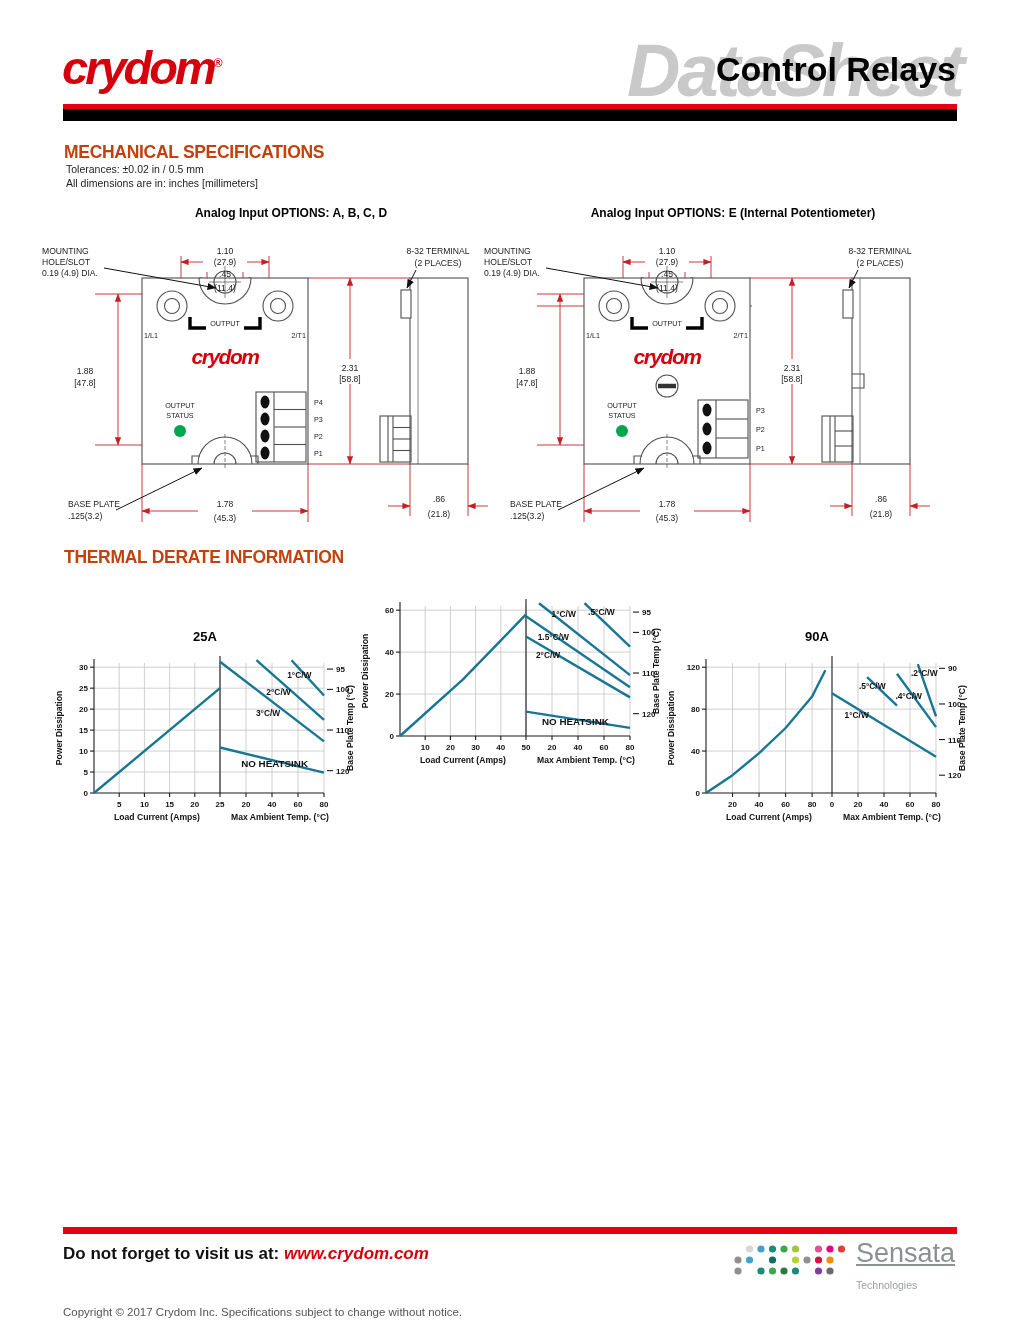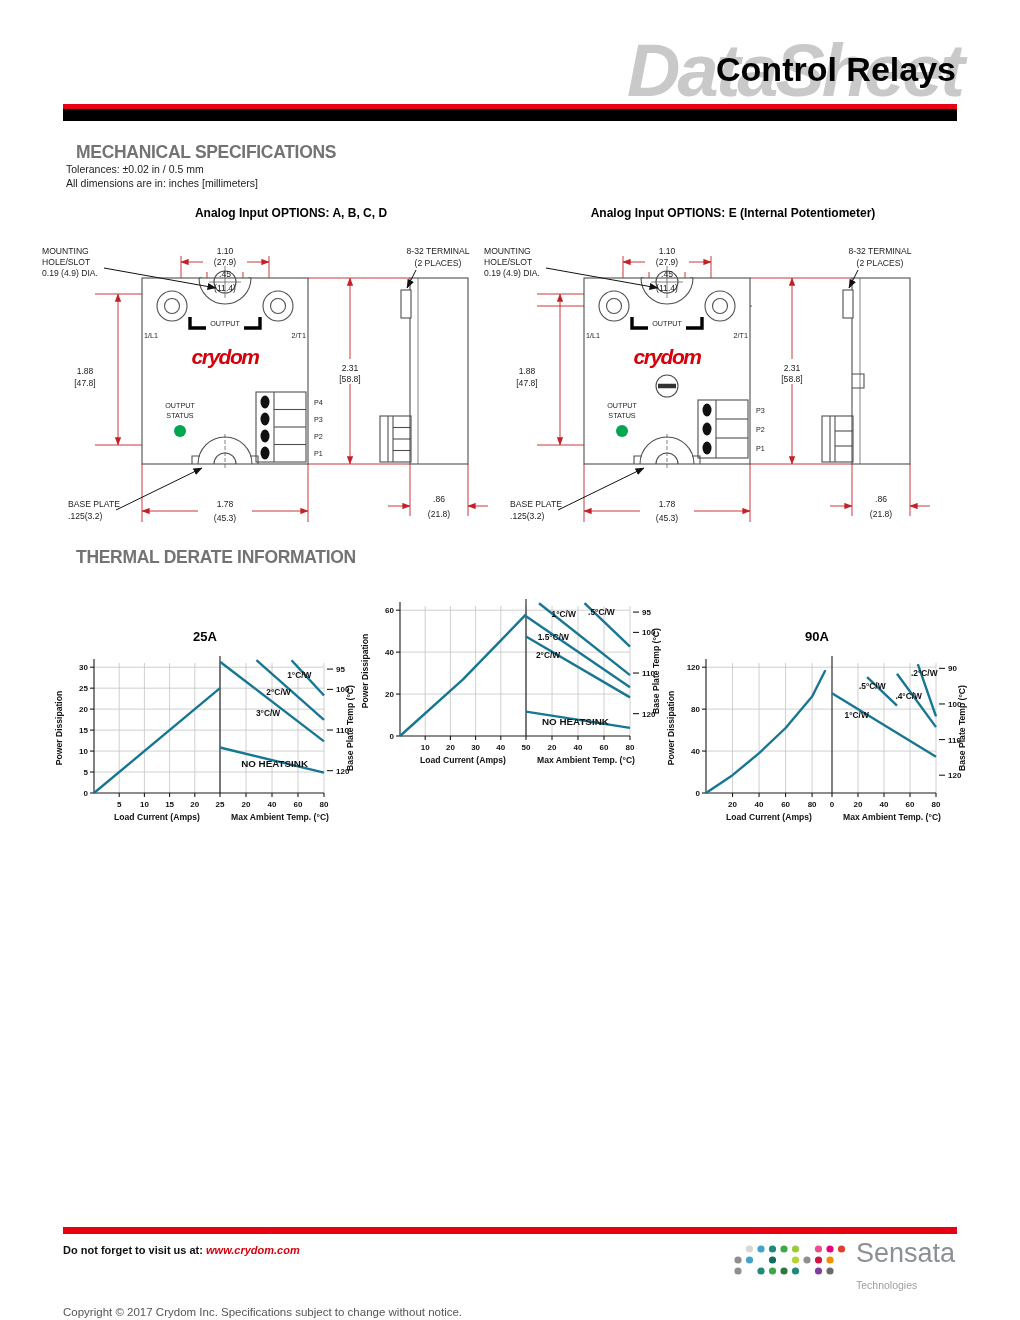--- a/index.html
+++ b/index.html
@@ -8,21 +8,21 @@
   
   .logo{position:absolute;left:62px;top:40px;font-size:47px;font-weight:bold;font-style:italic;
         letter-spacing:-3px;color:#d6000d;}
   .logo sup{font-size:12px;font-style:normal;letter-spacing:0;}
   .watermark{position:absolute;right:58px;top:28px;font-size:74px;font-weight:bold;font-style:italic;
         letter-spacing:-3px;color:#c9c9c9;z-index:0;}
   .page-title{position:absolute;right:64px;top:50px;font-size:34px;font-weight:bold;color:#000;z-index:1;}
   .bar-red{position:absolute;left:63px;right:63px;top:104px;height:5px;background:#e60012;}
   .bar-black{position:absolute;left:63px;right:63px;top:109px;height:12px;background:#000;}
   
-  .h2{position:absolute;left:76px;font-size:17.5px;font-weight:bold;letter-spacing:-0.3px;color:#737373;}
+  .h2{position:absolute;left:64px;font-size:17.5px;font-weight:bold;letter-spacing:-0.3px;color:#c2410c;}
   .tol{position:absolute;left:66px;font-size:10.5px;line-height:14px;color:#222;}
   .dwg-title{position:absolute;width:450px;text-align:center;font-size:12px;font-weight:bold;color:#000;}
   .dwg{position:absolute;width:450px;height:315px;}
   
   .ol{stroke:#4f4f4f;stroke-width:1.1;fill:none;}
   .olw{stroke:#4f4f4f;stroke-width:1.1;fill:#fff;}
   .thin{stroke:#4f4f4f;stroke-width:0.7;fill:none;}
   .red{stroke:#c42127;stroke-width:0.9;fill:none;}
   .blk{stroke:#111;stroke-width:1;fill:none;}
   .bracket{stroke:#000;stroke-width:3.4;fill:none;}
@@ -35,33 +35,34 @@
   .chart .ctitle{text-align:center;font-size:13px;font-weight:bold;color:#000;height:18px;margin-top:39px;}
   .chart svg{display:block;}
   .grid{stroke:#c4c4c4;stroke-width:0.8;}
   .axis{stroke:#1a1a1a;stroke-width:1.1;}
   .series{stroke:#177694;stroke-width:2.4;fill:none;stroke-linejoin:round;}
   .tick{font-family:"Liberation Sans",sans-serif;font-size:8px;font-weight:bold;fill:#111;}
   .alabel{font-family:"Liberation Sans",sans-serif;font-size:8.6px;font-weight:bold;fill:#111;}
   .slabel{font-family:"Liberation Sans",sans-serif;font-weight:bold;fill:#111;}
   
   .f-bar{position:absolute;left:63px;right:63px;top:1227px;height:7px;background:#e60012;}
-  .visit{position:absolute;left:63px;top:1244px;font-size:11px;font-weight:bold;color:#111;}
+  .visit{position:absolute;left:63px;top:1244px;font-size:17px;font-weight:bold;color:#111;}
   .visit .url{color:#d6000d;font-style:italic;cursor:pointer;}
   .copy{position:absolute;left:63px;top:1269px;font-size:11.5px;color:#555;margin-top:37px;}
   .sensata{position:absolute;left:732px;top:1240px;display:flex;align-items:flex-start;}
-  .sensata-name{font-size:27px;color:#8d9093;line-height:26px;}
+  .sensata-name{font-size:27px;color:#8d9093;line-height:26px;text-decoration:underline;}
   .sensata-sub{font-size:10.5px;color:#9b9ea1;margin-top:13px;}
 </style>
 </head>
 <body>
 
 <div class="page">
 
   <div class="watermark">DataSheet</div>
+  <div class="logo"><span>crydom</span><sup>®</sup></div>
   <div class="page-title">Control Relays</div>
   <div class="bar-red"></div>
   <div class="bar-black"></div>
 
   <div class="h2" style="top:142px;">MECHANICAL SPECIFICATIONS</div>
   <div class="tol" style="top:162px;">
     <div>Tolerances: ±0.02 in / 0.5 mm</div>
     <div>All dimensions are in: inches [millimeters]</div>
   </div>
 

